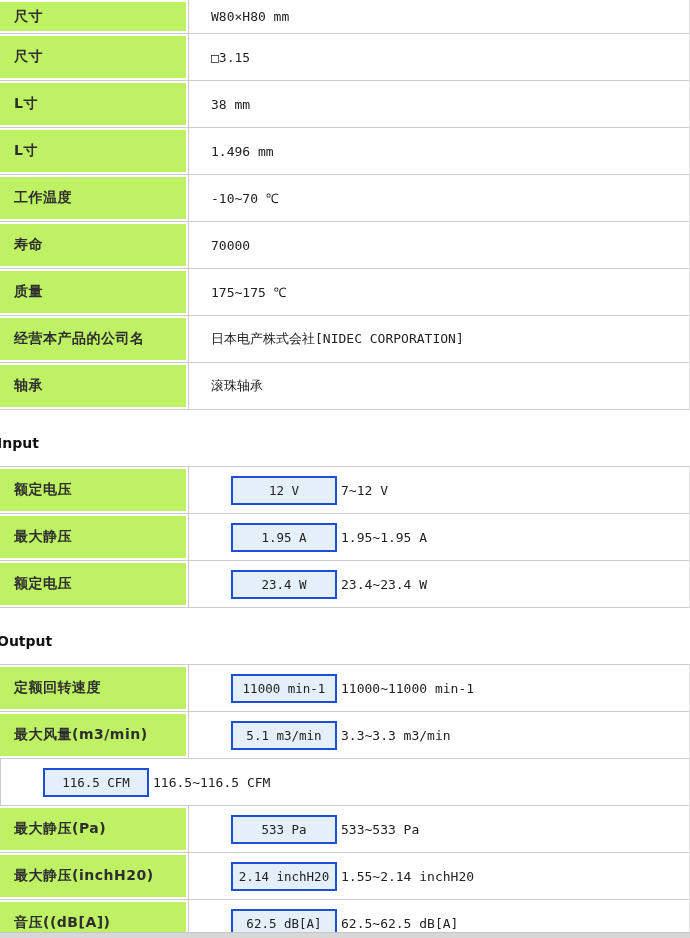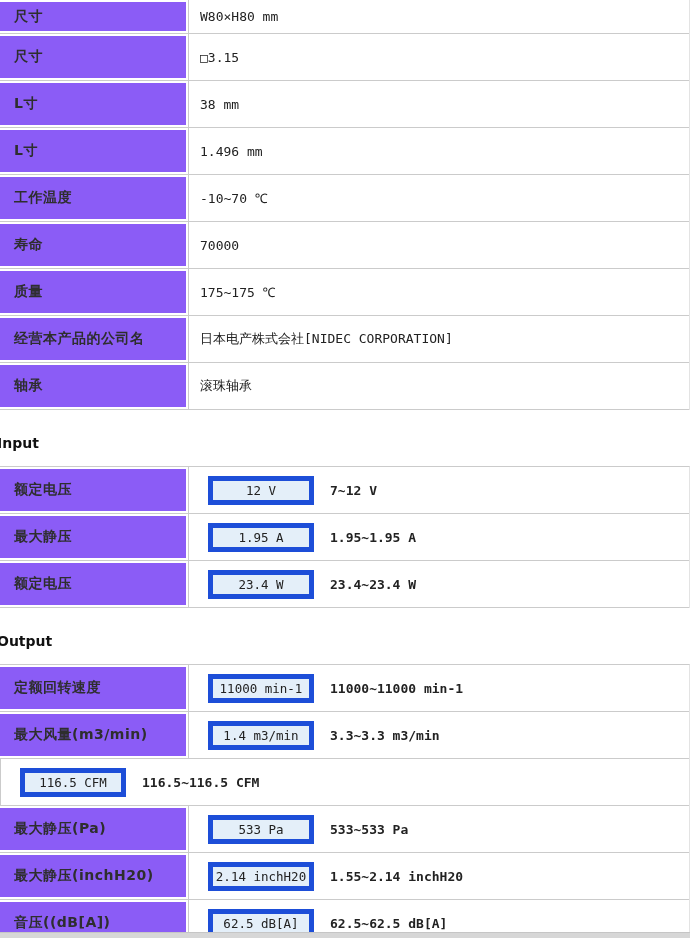--- a/index.html
+++ b/index.html
@@ -12,48 +12,48 @@
   .spec-sheet { width: 690px; }
   .spec-table { border-right: 1px solid #e3e3e3; }
   .spec-table.bordered-top { border-top: 1px solid #cbcbcb; }
   .row {
     display: flex; align-items: stretch;
     height: 46px; border-bottom: 1px solid #cbcbcb;
   }
   .row.first-cut { height: 33px; }
   .label-cell {
     flex: 0 0 188px; box-sizing: border-box;
-    background: #8b5cf6;
+    background: #bef264;
     border: 2px solid #ffffff; border-left: 0;
     display: flex; align-items: center;
     padding-left: 14px;
     font-weight: bold; font-size: 14px; letter-spacing: 0.5px;
     color: #2e2e2e;
     white-space: nowrap;
   }
   .value-cell {
     flex: 1; display: flex; align-items: center;
     border-left: 1px solid #cbcbcb;
-    padding-left: 11px;
+    padding-left: 22px;
     font-family: "DejaVu Sans Mono", "Liberation Mono", monospace;
     font-size: 13px; color: #222222;
     white-space: nowrap;
     text-align: center;
   }
   .value-box {
     box-sizing: border-box;
-    width: 106px; height: 29px; margin-left: 8px;
+    width: 106px; height: 29px; margin-left: 20px;
     background: #e4eff9;
-    border: 5px solid #1d4ed8;
+    border: 2px solid #1d4ed8;
     display: flex; align-items: center; justify-content: center;
     font-family: "DejaVu Sans Mono", "Liberation Mono", monospace;
     font-size: 12.5px; color: #222222;
     white-space: nowrap; overflow: visible;
   }
-  .range-text { margin-left: 16px; white-space: nowrap; font-weight: bold; }
+  .range-text { margin-left: 4px; white-space: nowrap; }
   .section-header {
     font-weight: bold; font-size: 14px; line-height: 15px;
     margin: 26px 0 15px -3px;
     color: #111111;
     font-family: "DejaVu Sans", "Liberation Sans", sans-serif;
   }
   .bottom-bar {
     position: absolute; left: 0; right: 0; bottom: 0;
     height: 5px; background: #d7d7d7;
     border-top: 1px solid #c6c6c6;
@@ -148,21 +148,21 @@
       <div class="row">
         <div class="label-cell">定额回转速度</div>
         <div class="value-cell">
           <div class="value-box">11000 min-1</div>
           <span class="range-text">11000~11000 min-1</span>
         </div>
       </div>
       <div class="row">
         <div class="label-cell">最大风量(m3/min)</div>
         <div class="value-cell">
-          <div class="value-box">1.4 m3/min</div>
+          <div class="value-box">5.1 m3/min</div>
           <span class="range-text">3.3~3.3 m3/min</span>
         </div>
       </div>
       <div class="row">
         <div class="value-cell">
           <div class="value-box">116.5 CFM</div>
           <span class="range-text">116.5~116.5 CFM</span>
         </div>
       </div>
       <div class="row">

